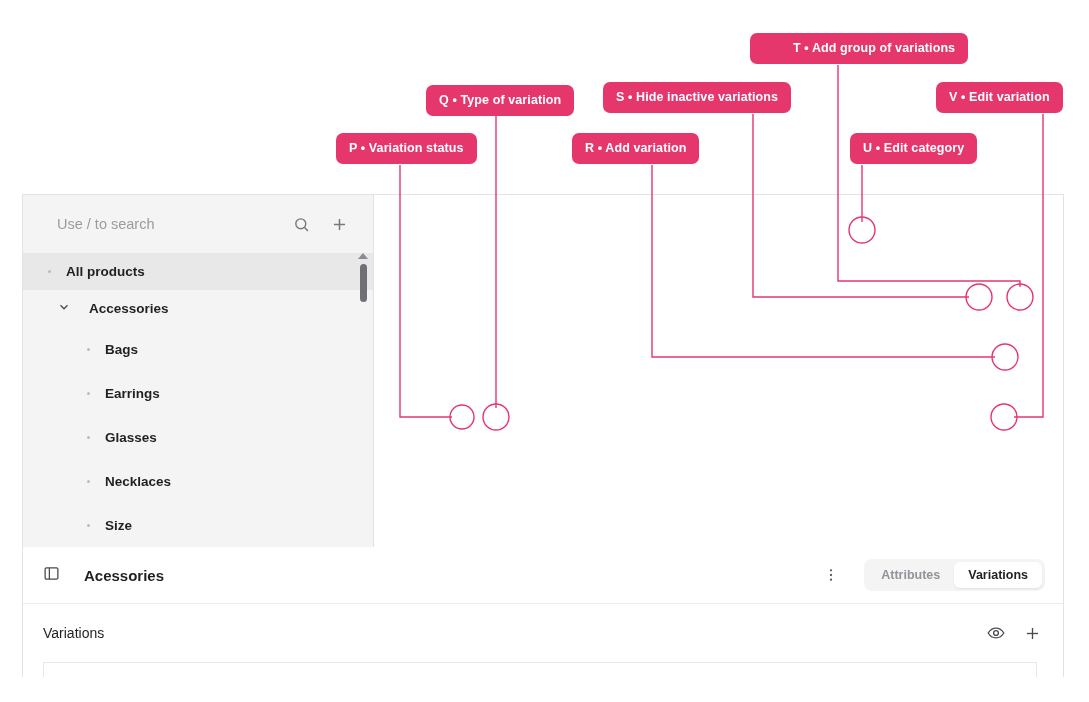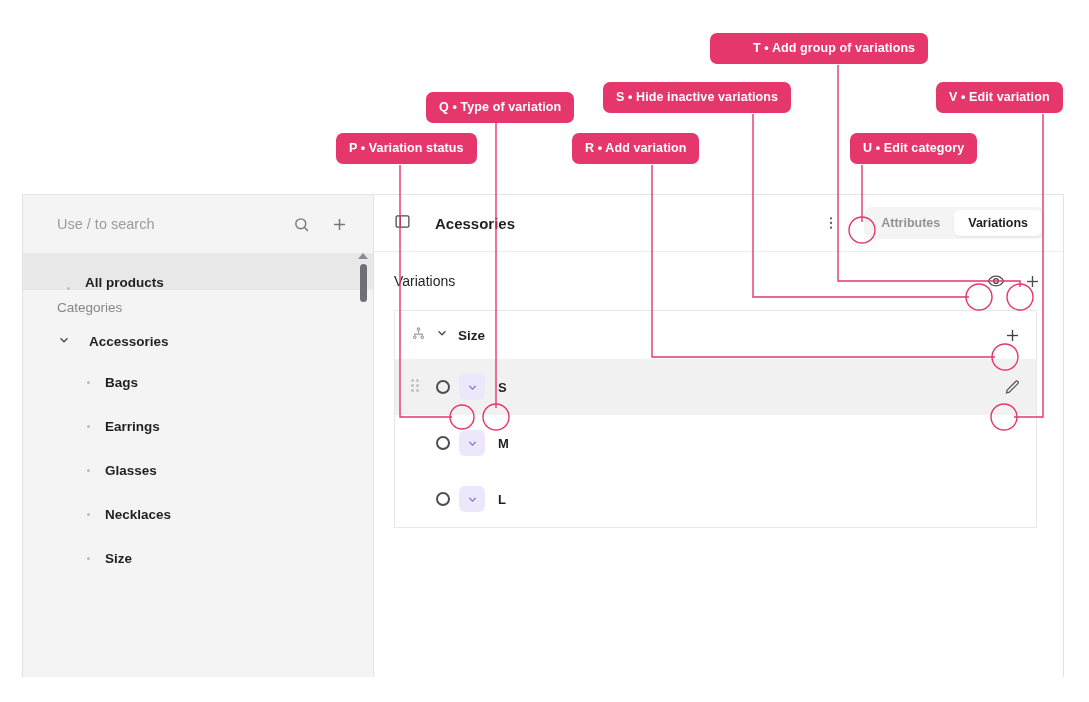--- a/index.html
+++ b/index.html
@@ -50,20 +50,21 @@
     left: 22px;
     top: 194px;
     width: 1040px;
     height: 482px;
     background: #ffffff;
     border: 1px solid #e3e3e5;
     border-bottom: none;
     display: flex;
     overflow: hidden;
     z-index: 10;
+    flex-direction: column;
   }
 
   
   .sidebar {
     width: 350px;
     flex: 0 0 350px;
     background: #f4f4f4;
     border-right: 1px solid #e3e3e5;
     position: relative;
   }
@@ -87,23 +88,23 @@
     justify-content: center;
     color: #77777d;
   }
   .sb-section-label {
     font-size: 13.5px;
     color: #85858b;
     padding: 10px 0 8px 34px;
   }
   .sb-item {
     display: flex;
-    align-items: flex-end;
+    align-items: center;
     height: 37px;
-    padding-left: 36px;
+    padding-left: 17px;
     font-size: 13.5px;
     font-weight: bold;
     color: #1f2023;
   }
   .sb-item.active { background: #e8e8e9; }
   .sb-bullet {
     width: 18px;
     flex: 0 0 18px;
     display: flex;
     align-items: center;
@@ -304,21 +305,20 @@
     </div>
 
 
     <div class="sb-item active">
       <span class="sb-bullet">
           <i></i>
         </span>
       <span>All products</span>
     </div>
 
-    <div class="sb-section-label">Categories</div>
 
     <div class="sb-group">
       <span>
         <svg width="14" height="14" viewBox="0 0 24 24" fill="none" stroke="#4a4a50" stroke-width="2.2">
           <polyline points="6 9 12 15 18 9"></polyline>
         </svg>
       </span>
       <span>Accessories</span>
     </div>
 
@@ -517,19 +517,19 @@
       <circle cx="496" cy="417" r="13"></circle>
       <circle cx="1005" cy="357" r="13"></circle>
       <circle cx="979" cy="297" r="13"></circle>
       <circle cx="1020" cy="297" r="13"></circle>
       <circle cx="862" cy="230" r="13"></circle>
       <circle cx="1004" cy="417" r="13"></circle>
     </g>
   </svg>
 
   <div class="anno-badge" style="left:314px; top:133px;margin-left:22px;">P • Variation status</div>
-  <div class="anno-badge" style="left:426px; top:92px;text-align:center;">Q • Type of variation</div>
+  <div class="anno-badge" style="left:426px; top:85px;text-align:center;">Q • Type of variation</div>
   <div class="anno-badge" style="left:572px; top:133px;">R • Add variation</div>
   <div class="anno-badge" style="left:603px; top:82px;">S • Hide inactive variations</div>
-  <div class="anno-badge" style="left:710px; top:33px;padding-left:43px;">T • Add group of variations</div>
+  <div class="anno-badge" style="left:750px; top:33px;padding-left:43px;">T • Add group of variations</div>
   <div class="anno-badge" style="left:850px; top:133px;">U • Edit category</div>
   <div class="anno-badge" style="left:936px; top:82px;text-align:right;">V • Edit variation</div>
 </div>
 
 </body></html>

